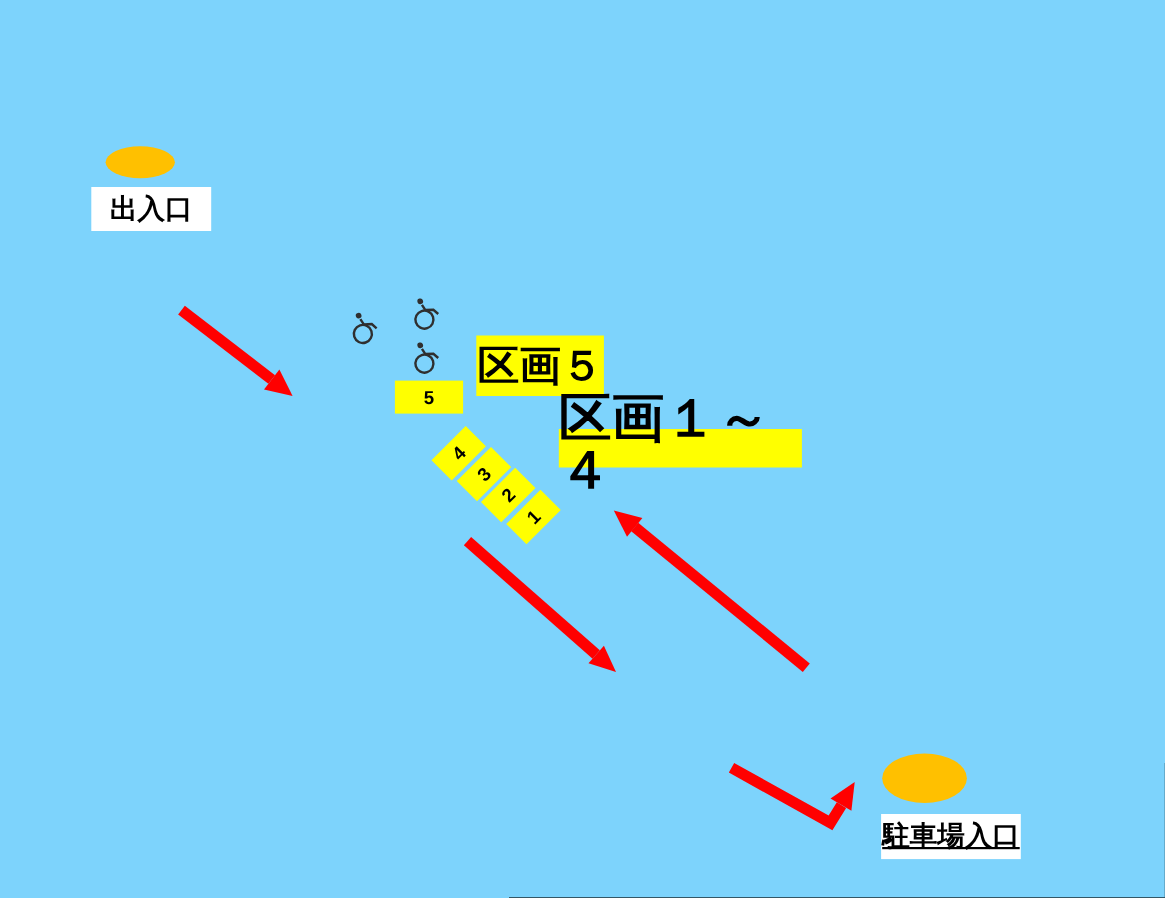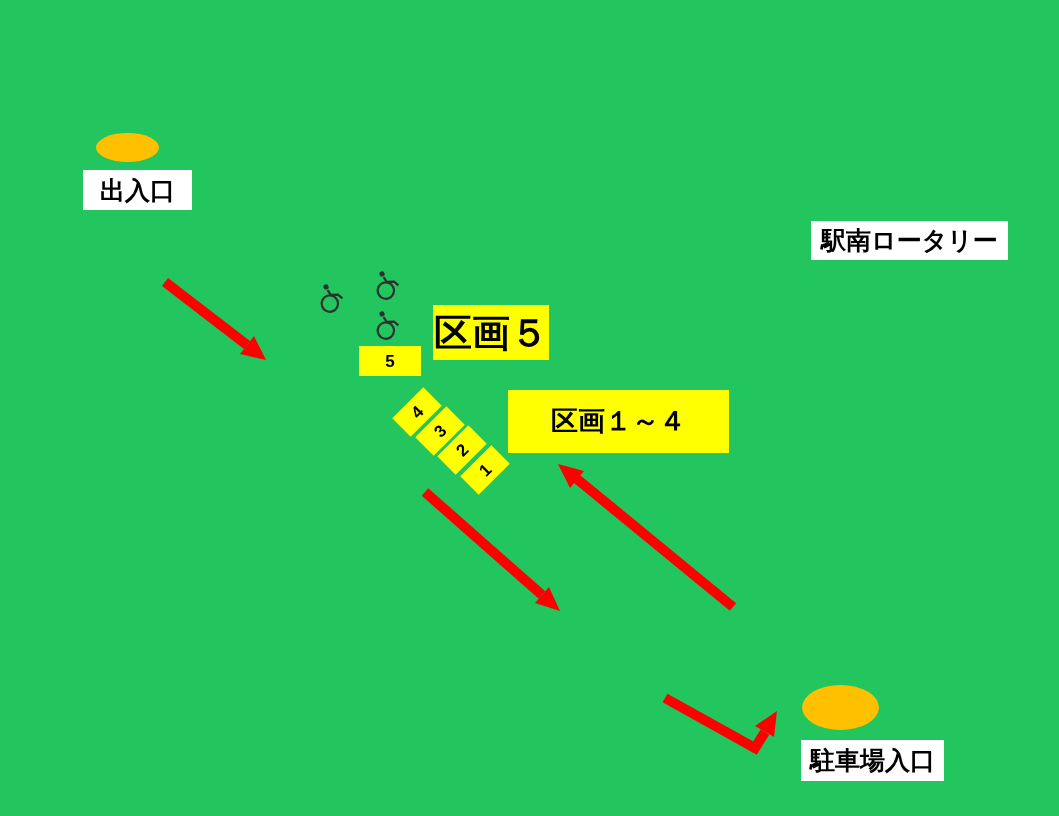--- a/index.html
+++ b/index.html
@@ -1,19 +1,19 @@
 <!DOCTYPE html>
 <html><head>
 <meta charset="utf-8">
 <style>
   html,body{margin:0;padding:0;background:#000;}
   #canvas{
     position:relative;
     width:1059px;height:816px;
-    background:#22c55e;
+    background:#7dd3fc;
     overflow:hidden;
     font-family:"Liberation Sans","DejaVu Sans",sans-serif;
   }
   .abs{position:absolute;}
   .label-box{
     background:#FFFFFF;color:#000000;
     display:flex;align-items:center;justify-content:center;
     font-weight:bold;line-height:1;
   }
   .highlight-box{
@@ -54,23 +54,20 @@
         <polygon points="777,711 774,737 755,726" stroke="none"></polygon>
       </g>
     </g>
   </svg>
 
   <div class="abs ellipse" style="left:96px;top:133px;width:63px;height:29px;"></div>
   <div class="abs label-box" style="left:83px;top:170px;width:109px;height:40px;font-size:25px;">
     <span>出入口</span>
   </div>
 
-  <div class="abs label-box" style="left:811px;top:221px;width:197px;height:39px;font-size:25px;">
-    <span>駅南ロータリー</span>
-  </div>
 
   <svg class="abs" style="left:315px;top:281px;" width="32" height="36" viewBox="0 0 32 36">
     <g transform="rotate(-18 16 18)" stroke="#2F2F2F" fill="none" stroke-width="2.2">
       <circle cx="15" cy="5" r="2.6" fill="#2F2F2F" stroke="none"></circle>
       <path d="M15.5,8.5 L17,14 L24,16 L27,21"></path>
       <circle cx="13.5" cy="22" r="8.2"></circle>
     </g>
   </svg>
   <svg class="abs" style="left:371px;top:268px;" width="32" height="36" viewBox="0 0 32 36">
     <g transform="rotate(-18 16 18)" stroke="#2F2F2F" fill="none" stroke-width="2.2">
@@ -101,22 +98,22 @@
   <div class="abs stall rot" style="left:418px;top:418px;width:44px;height:26px;">
     <span>3</span>
   </div>
   <div class="abs stall rot" style="left:440px;top:437px;width:44px;height:26px;">
     <span>2</span>
   </div>
   <div class="abs stall rot" style="left:463px;top:457px;width:44px;height:26px;">
     <span>1</span>
   </div>
 
-  <div class="abs highlight-box" style="left:508px;top:390px;width:221px;height:63px;font-size:27px;">
+  <div class="abs highlight-box" style="left:508px;top:390px;width:221px;height:35px;font-size:48px;font-family:Liberation Mono, monospace;">
     <span>区画１～４</span>
   </div>
 
   <div class="abs ellipse" style="left:802px;top:685px;width:77px;height:45px;"></div>
-  <div class="abs label-box" style="left:801px;top:740px;width:143px;height:41px;font-size:25px;">
+  <div class="abs label-box" style="left:801px;top:740px;width:127px;height:41px;font-size:25px;text-decoration:underline;">
     <span>駐車場入口</span>
   </div>
 
 </div>
 
 </body></html>

